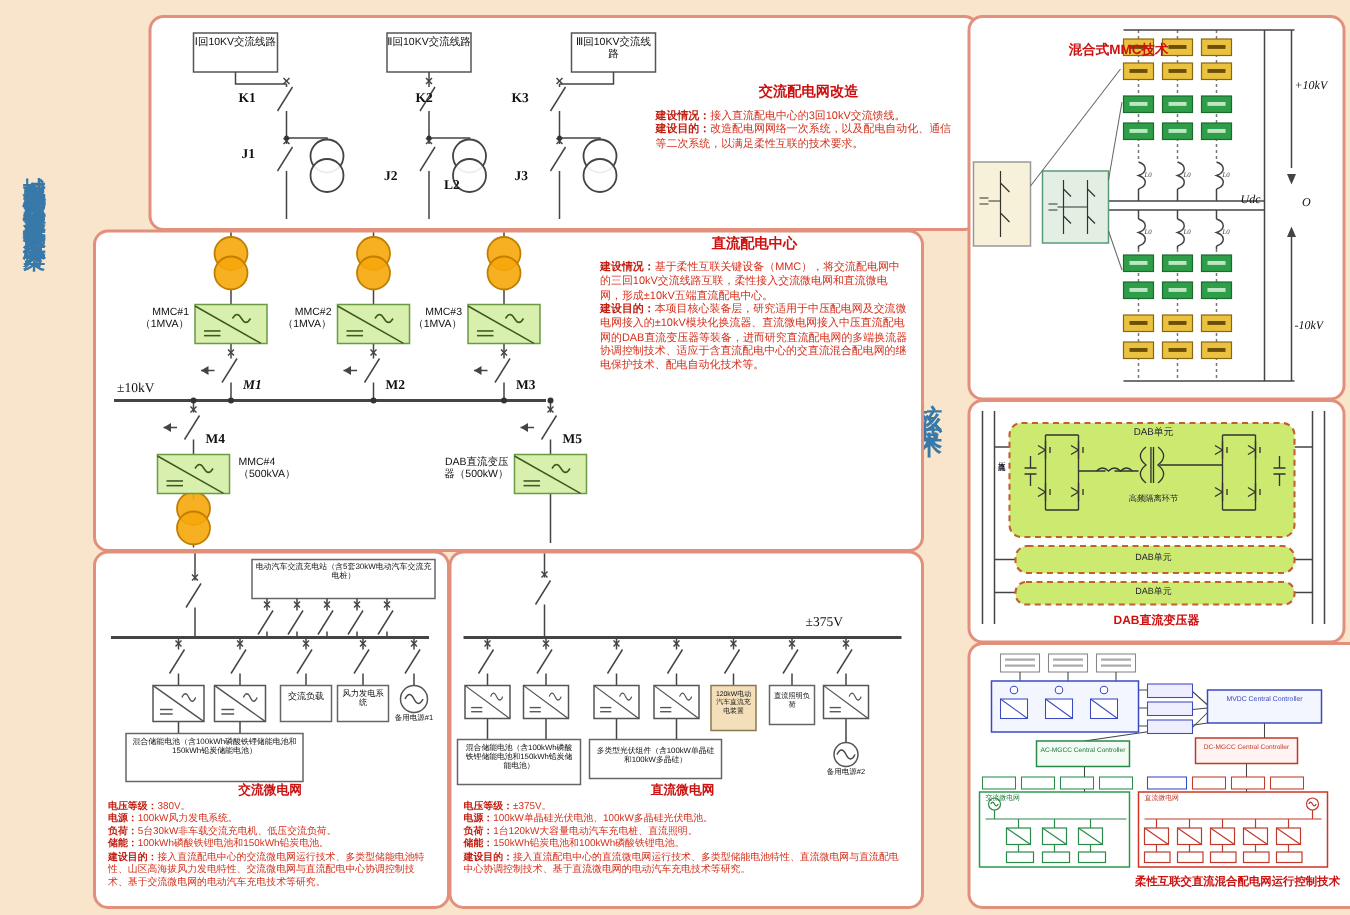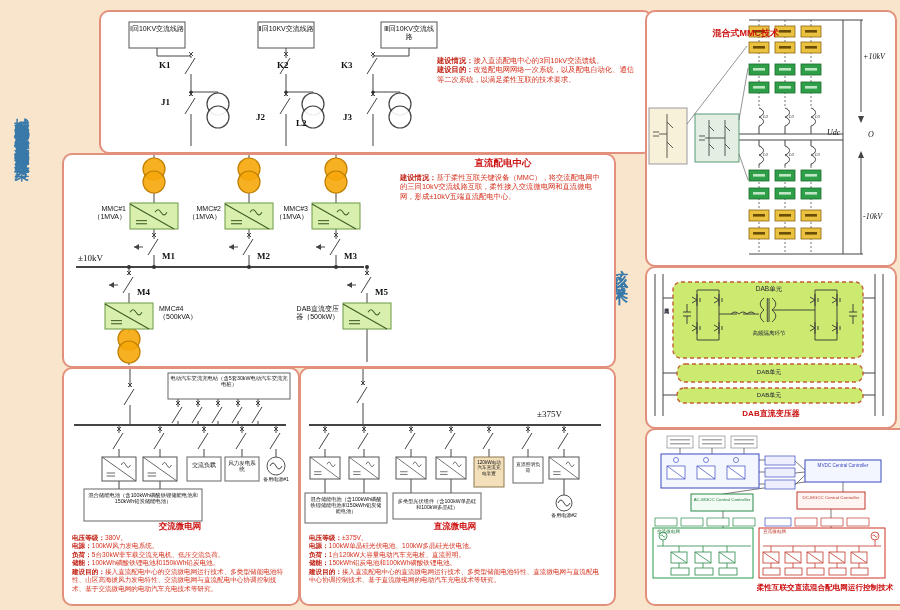--- a/index.html
+++ b/index.html
@@ -97,20 +97,21 @@
   <span class="lbl" style="left:157px;top:13px;width:56px;">Ⅱ回10KV交流线路</span>
   <span class="lbl" style="left:280px;top:13px;width:56px;">Ⅲ回10KV交流线路</span>
   <span class="lbl ser" style="left:58px;top:48px;">K1</span>
   <span class="lbl ser" style="left:153px;top:48px;padding-left:23px;">K2</span>
   <span class="lbl ser" style="left:240px;top:48px;">K3</span>
   <span class="lbl ser" style="left:60px;top:85px;">J1</span>
   <span class="lbl ser" style="left:155px;top:100px;">J2</span>
   <span class="lbl ser" style="left:242px;top:100px;">J3</span>
   <span class="lbl ser" style="left:195px;top:106px;">L2</span>
   <div class="info" style="left:336px;top:44px;width:204px;">
+    <div class="t">交流配电网改造</div>
     <div>
 
     <div class="info-line"><b>建设情况：</b><span>接入直流配电中心的3回10kV交流馈线。</span></div>
         <div class="info-line"><b>建设目的：</b><span>改造配电网网络一次系统，以及配电自动化、通信等二次系统，以满足柔性互联的技术要求。</span></div>
       </div>
   </div>
 </div>
 
 <div class="panel" id="panel-dc" style="left:62px;top:153px;width:550px;height:211px;">
   <svg width="546" height="207" viewBox="0 0 546 207">
@@ -154,33 +155,34 @@
       <circle cx="90" cy="112" r="2"></circle>
         <circle cx="185" cy="112" r="2"></circle>
         <circle cx="272" cy="112" r="2"></circle>
       <circle cx="65" cy="112" r="2"></circle>
         <circle cx="303" cy="112" r="2"></circle>
     </g>
   </svg>
   <span class="lbl" style="left:6px;top:50px;width:56px;text-align:right;"><span>MMC#1</span><br><span>（1MVA）</span></span>
   <span class="lbl" style="left:101px;top:50px;width:56px;text-align:right;"><span>MMC#2</span><br><span>（1MVA）</span></span>
   <span class="lbl" style="left:188px;top:50px;width:56px;text-align:right;"><span>MMC#3</span><br><span>（1MVA）</span></span>
-  <span class="lbl ser" style="left:98px;top:96px;">M1</span>
+  <span class="lbl ser" style="left:98px;top:96px;font-style:italic;">M1</span>
   <span class="lbl ser" style="left:193px;top:96px;">M2</span>
   <span class="lbl ser" style="left:280px;top:96px;">M3</span>
   <span class="lbl ser" style="left:14px;top:98px;font-weight:normal;">±10kV</span>
   <span class="lbl ser" style="left:73px;top:132px;">M4</span>
   <span class="lbl ser" style="left:311px;top:132px;">M5</span>
   <span class="lbl" style="left:95px;top:150px;width:62px;text-align:left;"><span>MMC#4</span><br><span>（500kVA）</span></span>
   <span class="lbl" style="left:213px;top:150px;width:62px;text-align:right;"><span>DAB直流变压</span><br><span>器（500kW）</span></span>
   <div class="info" style="left:336px;top:2px;width:206px;">
     <div class="t">直流配电中心</div>
     <div>
 
     <div class="info-line"><b>建设情况：</b><span>基于柔性互联关键设备（MMC），将交流配电网中的三回10kV交流线路互联，柔性接入交流微电网和直流微电网，形成±10kV五端直流配电中心。</span></div>
+        <div class="info-line"><b>建设目的：</b><span>本项目核心装备层，研究适用于中压配电网及交流微电网接入的±10kV模块化换流器、直流微电网接入中压直流配电网的DAB直流变压器等装备，进而研究直流配电网的多端换流器协调控制技术、适应于含直流配电中心的交直流混合配电网的继电保护技术、配电自动化技术等。</span></div>
       </div>
   </div>
 </div>
 
 <div class="panel" id="panel-acmg" style="left:62px;top:367px;width:234px;height:235px;">
   <svg width="230" height="231" viewBox="0 0 230 231">
     <g stroke="#444" fill="none">
       <path d="M66 0 V18 M66 36 V56"></path>
       <rect x="104" y="4" width="122" height="26" stroke="#666" fill="#fff"></rect>
       <path d="M114 30 V38 M114 52 V56 M134 30 V38 M134 52 V56 M154 30 V38 M154 52 V56 M174 30 V38 M174 52 V56 M194 30 V38 M194 52 V56"></path>

